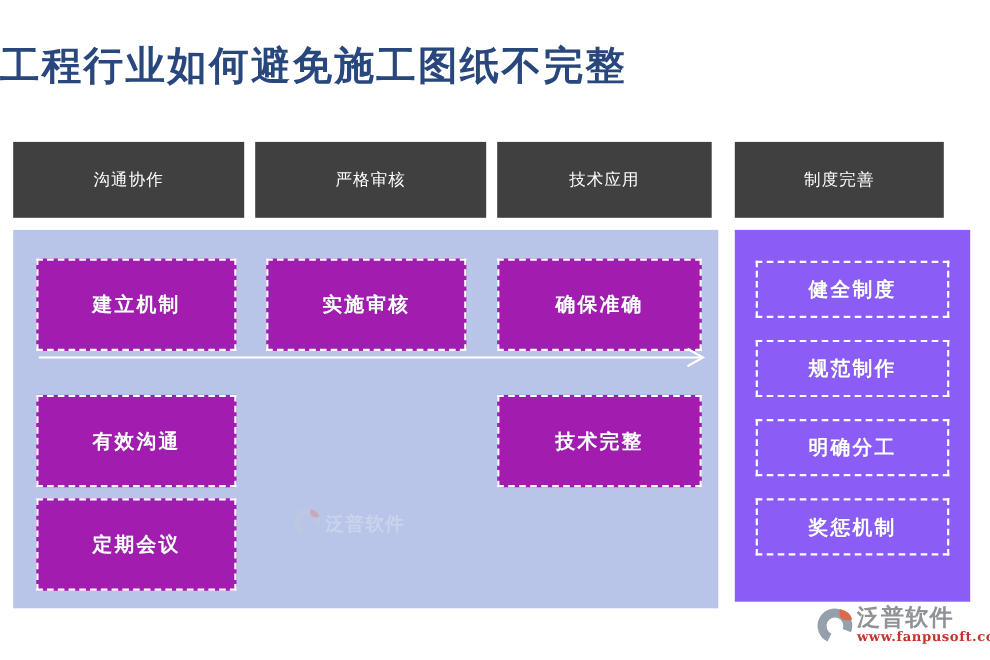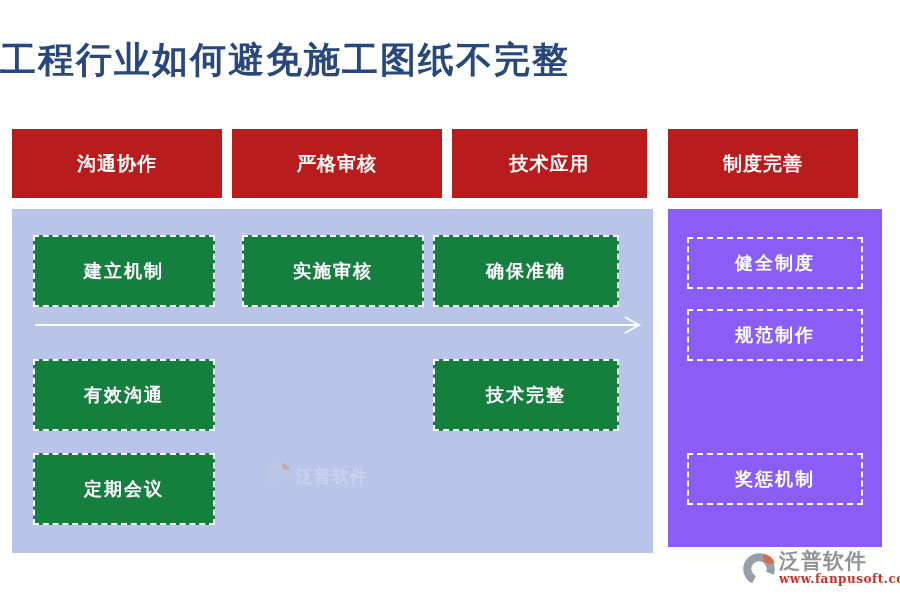--- a/index.html
+++ b/index.html
@@ -7,23 +7,23 @@
     position:relative; width:900px; height:600px; overflow:hidden;
     background:#ffffff;
     font-family:"DejaVu Serif","Liberation Serif",serif;
   }
   .title {
     position:absolute; top:36px; left:0; width:890px; text-align:left;
     font-size:36px; font-weight:bold; color:#27477d; letter-spacing:2px;
   }
   .col-header {
     position:absolute; top:129px; height:69px;
-    background:#b91c1c; color:#ffffff;
+    background:#404040; color:#ffffff;
     display:flex; align-items:center; justify-content:center;
-    font-size:19px; font-weight:bold; letter-spacing:1px;
+    font-size:15px; font-weight:normal; letter-spacing:1px;
   }
   .hdr-0 { left:12px;  width:210px; }
   .hdr-1 { left:232px; width:210px; }
   .hdr-2 { left:452px; width:195px; }
   .hdr-3 { left:668px; width:190px; }
 
   .process-panel {
     position:absolute; left:12px; top:209px; width:641px; height:344px;
     background:#b8c4e8;
   }
@@ -31,24 +31,24 @@
     position:absolute; left:668px; top:209px; width:214px; height:338px;
     background:#8b5cf6;
   }
   .cell {
     position:absolute; box-sizing:border-box;
     border:2px dashed #ffffff;
     color:#ffffff; font-size:18px; font-weight:bold; letter-spacing:2px;
     display:flex; align-items:center; justify-content:center;
     text-shadow:0 0 1px rgba(90,110,150,.45);
   }
-  .process-panel .cell { background:#15803d; height:72px; }
+  .process-panel .cell { background:#a21caf; height:84px; }
   .pc-col-0 { left:21px;  width:182px; }
   .pc-col-1 { left:230px; width:182px; }
-  .pc-col-2 { left:421px; width:186px; }
+  .pc-col-2 { left:440px; width:186px; }
   .pc-row-0 { top:26px; }
   .pc-row-1 { top:150px; }
   .pc-row-2 { top:244px; }
 
   .policy-panel .cell { left:19px; width:176px; height:52px; background:transparent; }
   .sc-0 { top:28px; }
   .sc-1 { top:100px; }
   .sc-2 { top:172px; }
   .sc-3 { top:244px; }
 
@@ -110,20 +110,21 @@
           <path d="M25 3 Q35 5 37.5 13.5 Q30 16 25.5 11.5 Q23.5 7 25 3 Z" fill="#e0826a"></path>
         </svg>
       </span>
       <span class="wm-text">泛普软件</span>
     </div>
   </div>
 
   <div class="policy-panel">
     <div class="cell sc-0">健全制度</div>
     <div class="cell sc-1">规范制作</div>
+    <div class="cell sc-2">明确分工</div>
     <div class="cell sc-3">奖惩机制</div>
   </div>
 
   <div class="brand">
     <span>
       <svg width="36" height="40" viewBox="0 0 40 44">
         <circle cx="20" cy="22" r="13" fill="none" stroke="#96a0ab" stroke-width="9" stroke-dasharray="60 22" transform="rotate(115 20 22)"></circle>
         <path d="M25 5 Q35 7 37.5 15.5 Q30 18 25.5 13.5 Q23.5 9 25 5 Z" fill="#d96a4d"></path>
       </svg>
     </span>

